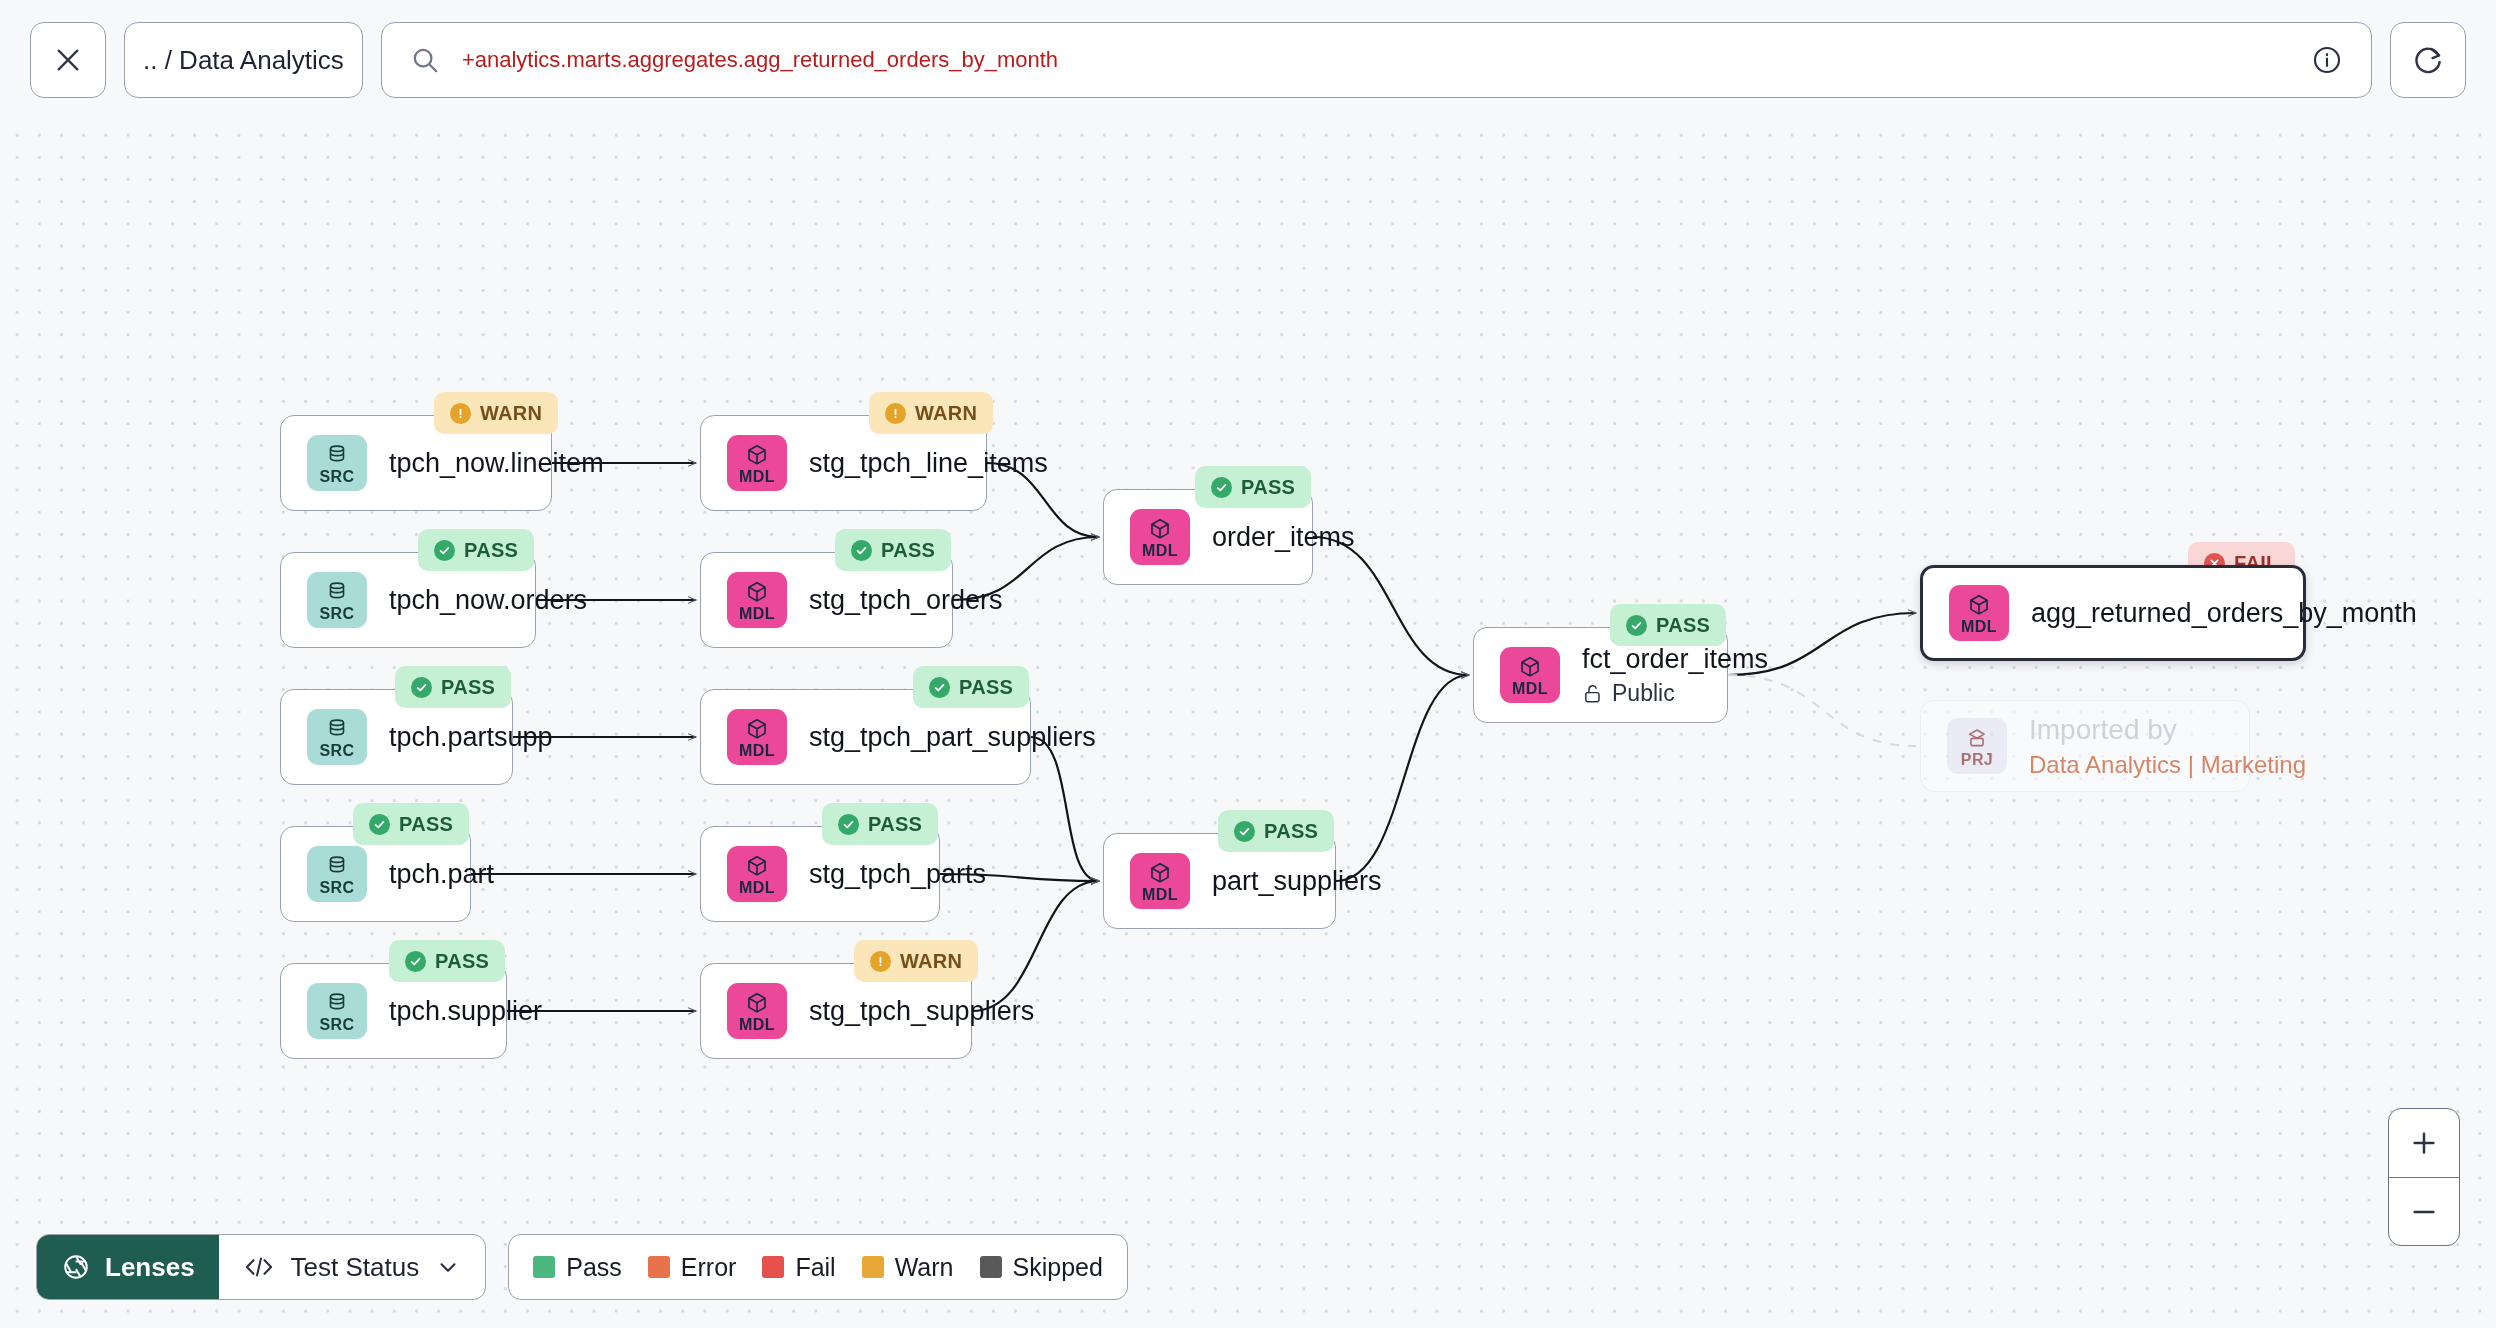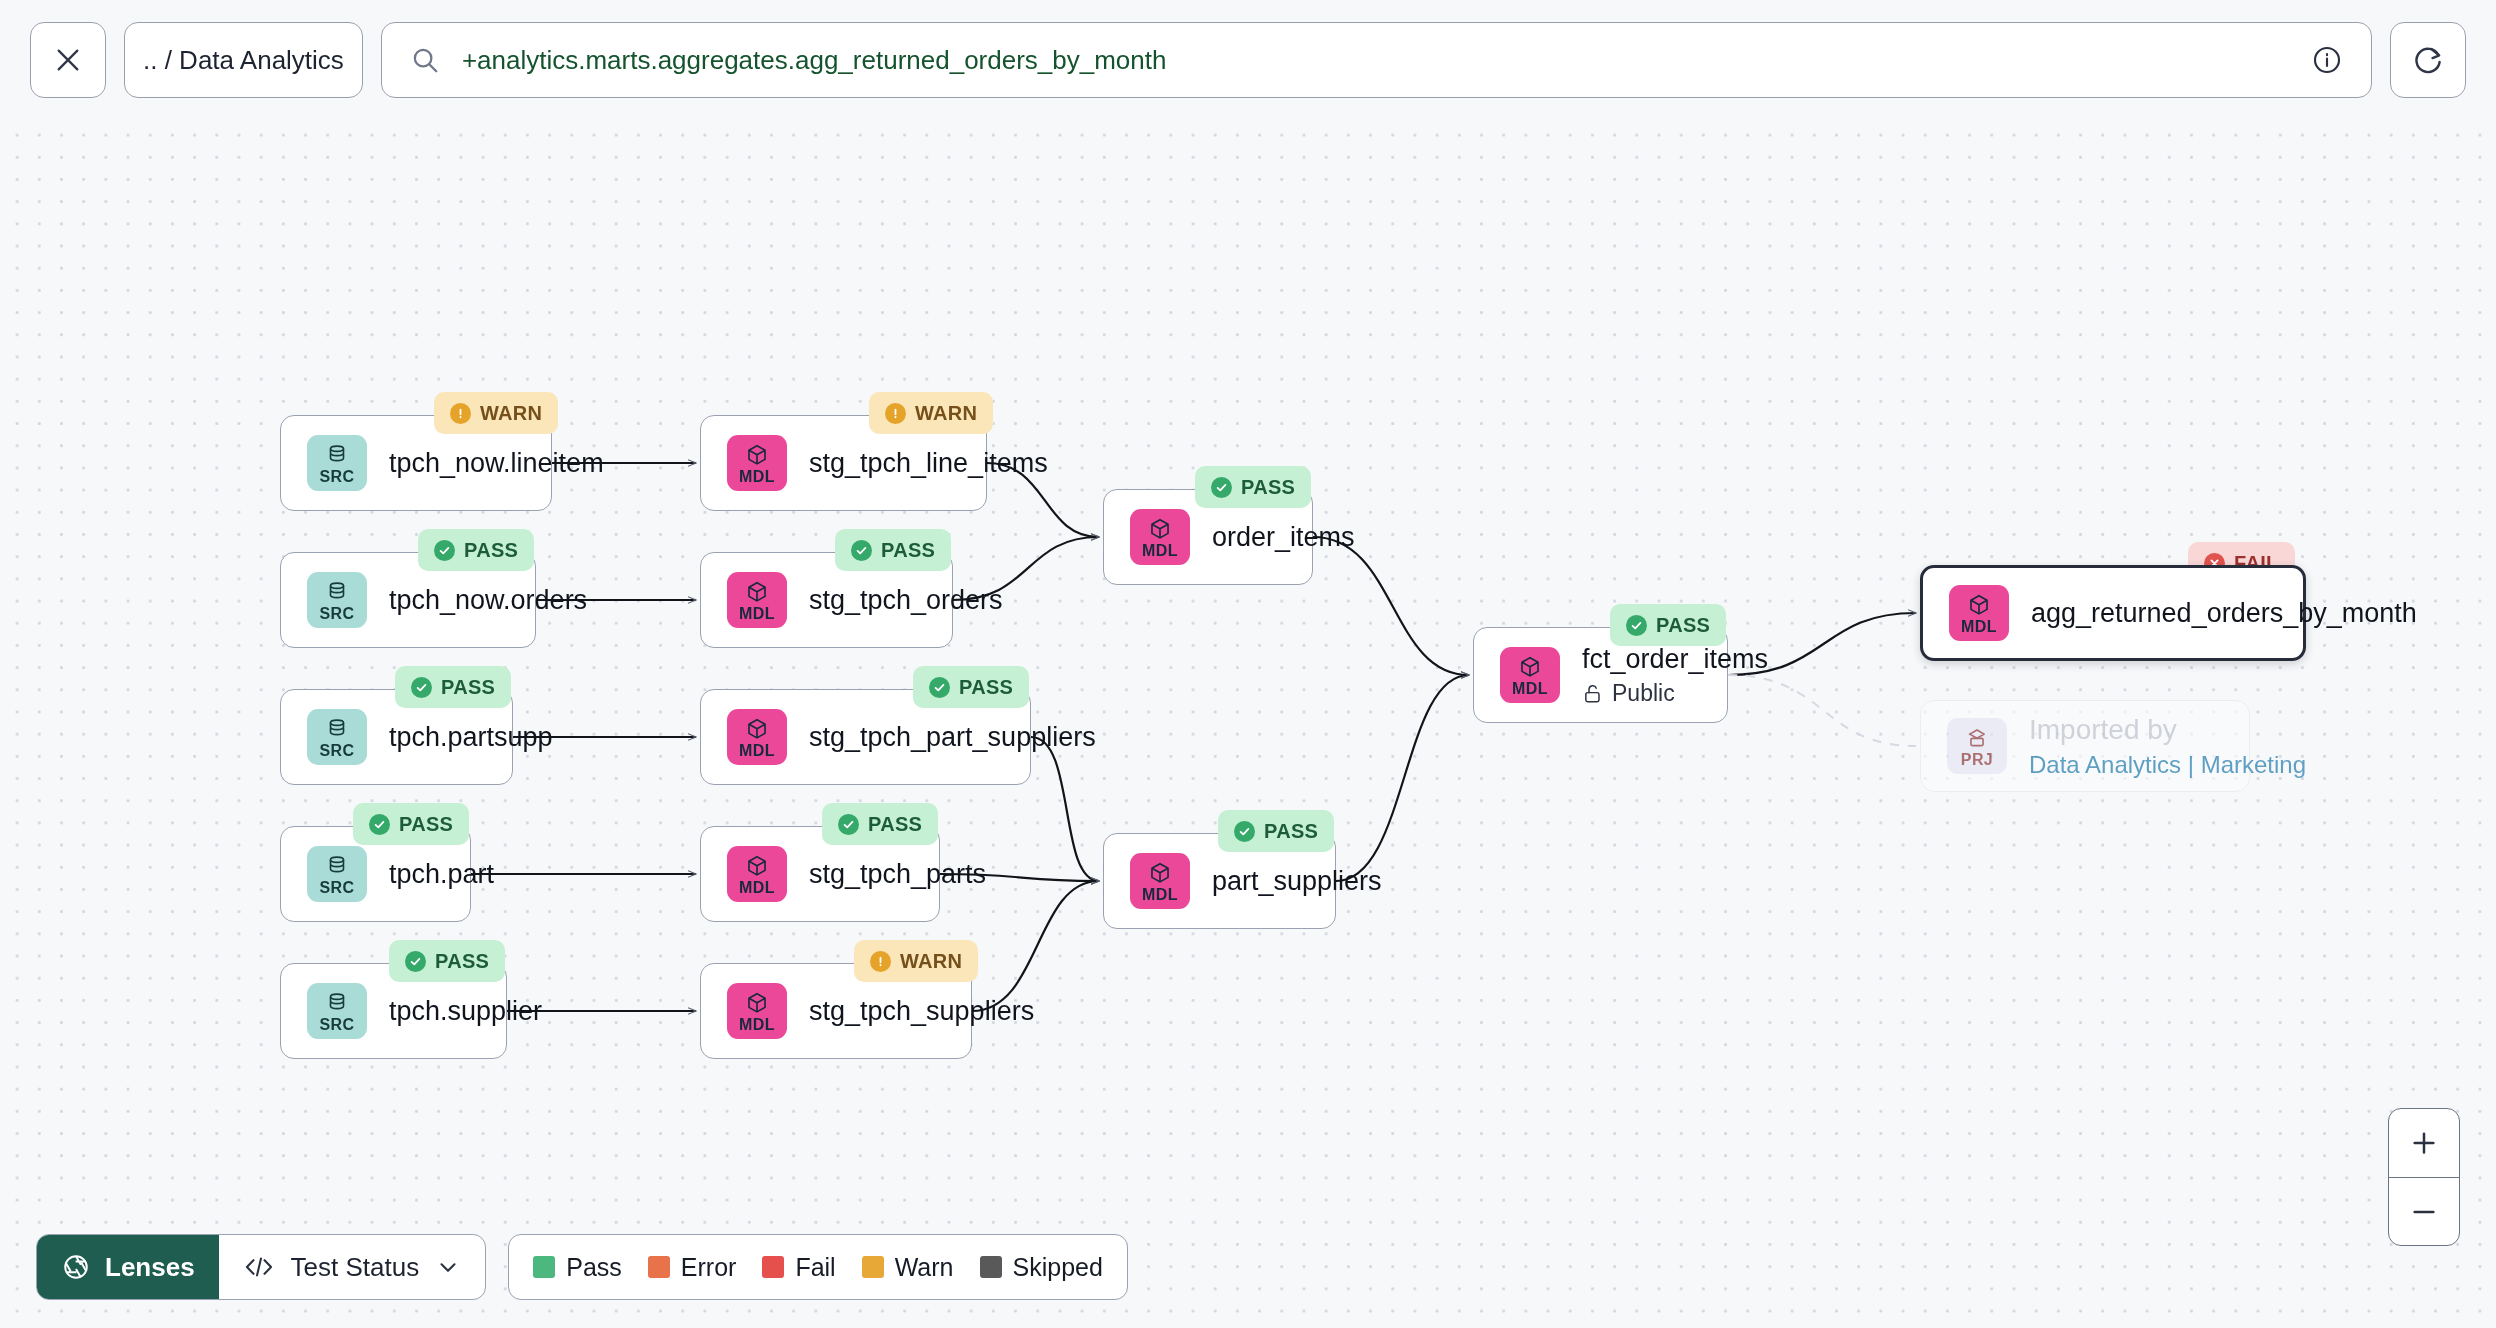--- a/index.html
+++ b/index.html
@@ -43,22 +43,22 @@
     gap: 22px;
     padding: 0 28px;
     height: 76px;
     background: #fff;
     border: 1.6px solid #98a0b0;
     border-radius: 14px;
     min-width: 0;
   }
   .tb-search .query {
     flex: 1 1 auto;
-    font-size: 26px;
-    color: #14532d;
+    font-size: 22px;
+    color: #b91c1c;
     white-space: nowrap; overflow: hidden; text-overflow: ellipsis;
     outline: none;
   }
   .tb-refresh { width: 76px; }
   svg.ic { display: block; }
 
   
   .canvas {
     position: absolute;
     top: 120px; left: 0;
@@ -109,21 +109,21 @@
   }
   .ntext { display: flex; flex-direction: column; gap: 5px; min-width: 0; }
   .nlabel {
     font-size: 27px; color: #10141d; white-space: nowrap;
   }
   .node.ghost .nlabel { color: #b9bcc7; font-size: 28px; }
   .nsub {
     display: flex; align-items: center; gap: 9px;
     font-size: 23px; color: #2c3240; white-space: nowrap;
   }
-  .node.ghost .nsub { color: #0369a1; font-size: 24px; }
+  .node.ghost .nsub { color: #c2410c; font-size: 24px; }
 
   
   .pill {
     position: absolute;
     display: flex; align-items: center; gap: 9px;
     height: 42px;
     padding: 0 16px;
     border-radius: 10px;
     font-size: 20px; font-weight: 600; letter-spacing: .3px;
     z-index: 15;

